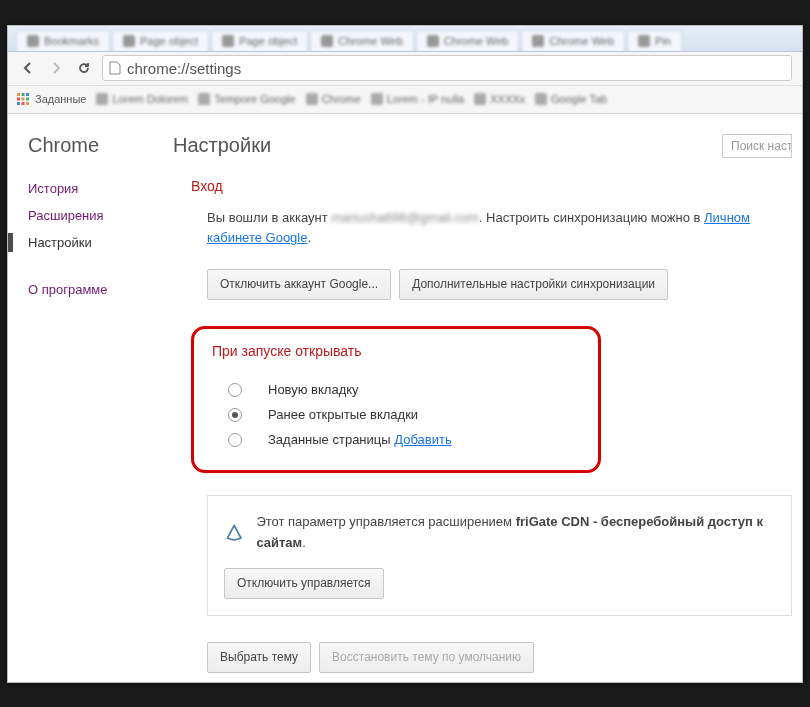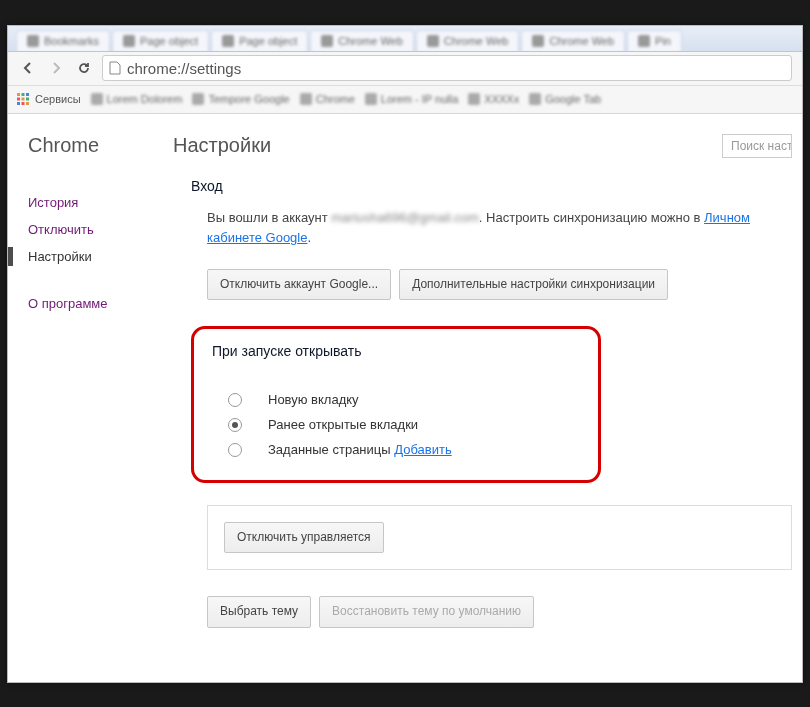--- a/index.html
+++ b/index.html
@@ -12,39 +12,39 @@
   .nav-btn { width: 20px; height: 20px; display: flex; align-items: center; justify-content: center; color: #888; cursor: pointer; }
   .nav-btn.enabled { color: #555; }
   .omnibox { flex: 1; height: 26px; background: #fff; border: 1px solid #ccc; border-radius: 3px; display: flex; align-items: center; padding: 0 6px; font-size: 15px; color: #555; }
   .omnibox .file-icon { width: 12px; height: 14px; margin-right: 6px; }
   .bookmarks { height: 28px; background: #f6f6f6; border-bottom: 1px solid #d6d6d6; display: flex; align-items: center; padding: 0 8px; gap: 10px; font-size: 11px; color: #555; }
   .bm-apps { display: flex; align-items: center; gap: 5px; }
   .bm-item { display: flex; align-items: center; gap: 4px; color: #666; filter: blur(1.4px); }
   .bm-item::before { content: ''; width: 12px; height: 12px; background: #aaa; border-radius: 2px; }
   .content { display: flex; height: calc(100% - 88px); background: #fff; }
   .sidebar { width: 165px; padding: 20px 0 0 20px; }
-  .sidebar-title { font-size: 20px; font-weight: 300; color: #555; margin-bottom: 32px; }
+  .sidebar-title { font-size: 20px; font-weight: 300; color: #555; margin-bottom: 18px; }
   .sidebar-item { font-size: 13px; color: #701a75; padding: 6px 0; cursor: pointer; }
   .sidebar-item.active { color: #333; position: relative; }
   .sidebar-item.active::before { content: ''; position: absolute; left: -20px; top: 4px; bottom: 4px; width: 5px; background: #4d4d4d; }
   .sidebar-gap { height: 20px; }
   .main { flex: 1; padding: 20px 10px 0 0; overflow: hidden; }
   .main-header { display: flex; align-items: center; margin-bottom: 20px; }
   .main-title { font-size: 20px; font-weight: 300; color: #555; flex: 1; }
   .search-box { border: 1px solid #ccc; padding: 4px 8px; font-size: 12px; color: #999; width: 70px; overflow: hidden; white-space: nowrap; }
   .section { margin-bottom: 26px; padding-left: 18px; }
-  .section-title { font-size: 14px; color: #0f172a; margin-bottom: 14px; }
+  .section-title { font-size: 14px; color: #b91c1c; margin-bottom: 14px; }
   .section-body { padding-left: 16px; font-size: 13px; color: #444; line-height: 1.6; }
   .blurred { filter: blur(2px); color: #888; }
   .link { color: #1a73e8; text-decoration: underline; cursor: pointer; }
   .btn-row { margin-top: 20px; display: flex; gap: 8px; }
   .btn { background: linear-gradient(#f7f7f7, #ededed); border: 1px solid #c6c6c6; border-radius: 2px; padding: 5px 12px; font-size: 12px; color: #444; cursor: pointer; }
   .btn.disabled { color: #aaa; cursor: default; }
   .highlight-box { border: 3px solid #d60000; border-radius: 14px; padding: 14px 18px 18px 18px; margin-left: 0; margin-bottom: 22px; width: 410px; box-shadow: inset 0 0 0 1px rgba(255,255,255,.6); }
-  .highlight-box .section-title { margin-bottom: 28px; }
+  .highlight-box .section-title { margin-bottom: 18px; }
   .radio-row { display: flex; align-items: center; gap: 26px; padding: 5px 0 5px 16px; cursor: pointer; }
   .radio { width: 14px; height: 14px; border: 1px solid #999; border-radius: 50%; display: flex; align-items: center; justify-content: center; background: #fff; }
   .radio.checked::after { content: ''; width: 6px; height: 6px; background: #555; border-radius: 50%; }
   .proxy-box { border: 1px solid #ddd; padding: 16px; display: flex; flex-direction: column; gap: 14px; }
   .proxy-msg { display: flex; align-items: center; gap: 12px; font-size: 13px; color: #444; }
   .frigate-icon { width: 22px; height: 22px; }
 </style>
 </head>
 <body>
 
@@ -91,35 +91,35 @@
         <rect x="1" y="1" width="3" height="3" fill="#d94"></rect>
           <rect x="5.5" y="1" width="3" height="3" fill="#4a8"></rect>
           <rect x="10" y="1" width="3" height="3" fill="#48d"></rect>
         <rect x="1" y="5.5" width="3" height="3" fill="#e55"></rect>
           <rect x="5.5" y="5.5" width="3" height="3" fill="#d94"></rect>
           <rect x="10" y="5.5" width="3" height="3" fill="#4a8"></rect>
         <rect x="1" y="10" width="3" height="3" fill="#48d"></rect>
           <rect x="5.5" y="10" width="3" height="3" fill="#e55"></rect>
           <rect x="10" y="10" width="3" height="3" fill="#d94"></rect>
       </svg>
-      <span>Сервисы</span>
+      <span>Заданные</span>
     </div>
     <div class="bm-item">Lorem Dolorem</div>
     <div class="bm-item">Tempore Google</div>
     <div class="bm-item">Chrome</div>
     <div class="bm-item">Lorem - IP nulla</div>
     <div class="bm-item">XXXXx</div>
     <div class="bm-item">Google Tab</div>
   </div>
 
   <div class="content">
     <div class="sidebar">
       <div class="sidebar-title">Chrome</div>
       <div class="sidebar-item">История</div>
-      <div class="sidebar-item">Отключить</div>
+      <div class="sidebar-item">Расширения</div>
       <div class="sidebar-item active">Настройки</div>
       <div class="sidebar-gap"></div>
       <div class="sidebar-item">О программе</div>
     </div>
 
     <div class="main">
       <div class="main-header">
         <div class="main-title">Настройки</div>
         <div class="search-box">Поиск наст</div>
       </div>
@@ -147,20 +147,26 @@
         </div>
         <div class="radio-row">
           <div class="radio"></div>
           <span><span>Заданные страницы </span><span class="link">Добавить</span></span>
         </div>
       </div>
 
       <div class="section">
         <div class="section-body">
           <div class="proxy-box">
+            <div class="proxy-msg">
+              <svg class="frigate-icon" viewBox="0 0 24 24">
+                <path d="M12 3 L20 18 Q12 22 4 18 Z" fill="none" stroke="#4a7aa8" stroke-width="2" stroke-linejoin="round"></path>
+              </svg>
+              <span><span>Этот параметр управляется расширением </span><b>friGate CDN - бесперебойный доступ к сайтам</b>.</span>
+            </div>
             <div class="btn" style="align-self:flex-start;">Отключить управляется</div>
           </div>
         </div>
       </div>
 
       <div class="section">
         <div class="section-body">
           <div class="btn-row" style="margin-top:0;">
             <div class="btn">Выбрать тему</div>
             <div class="btn disabled">Восстановить тему по умолчанию</div>

